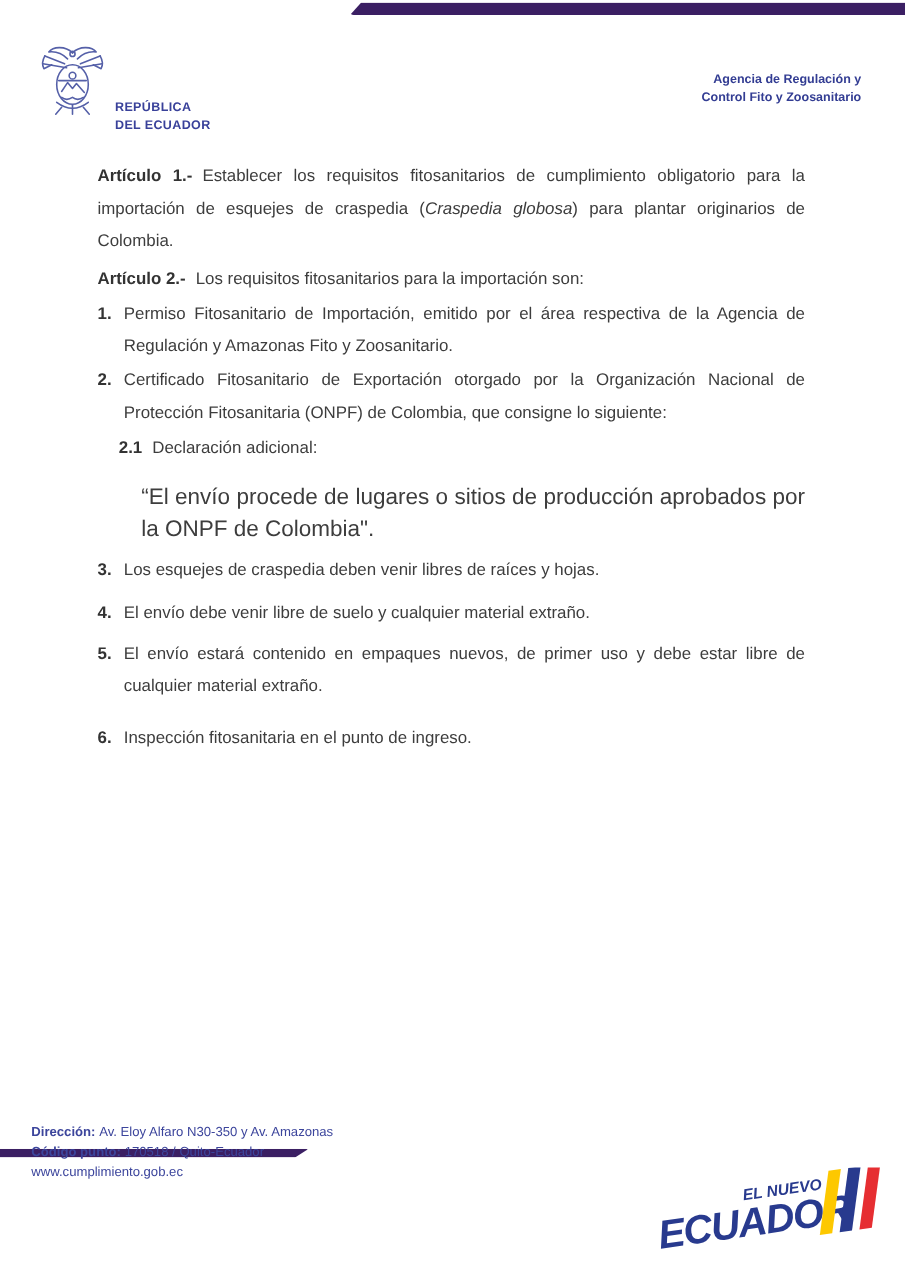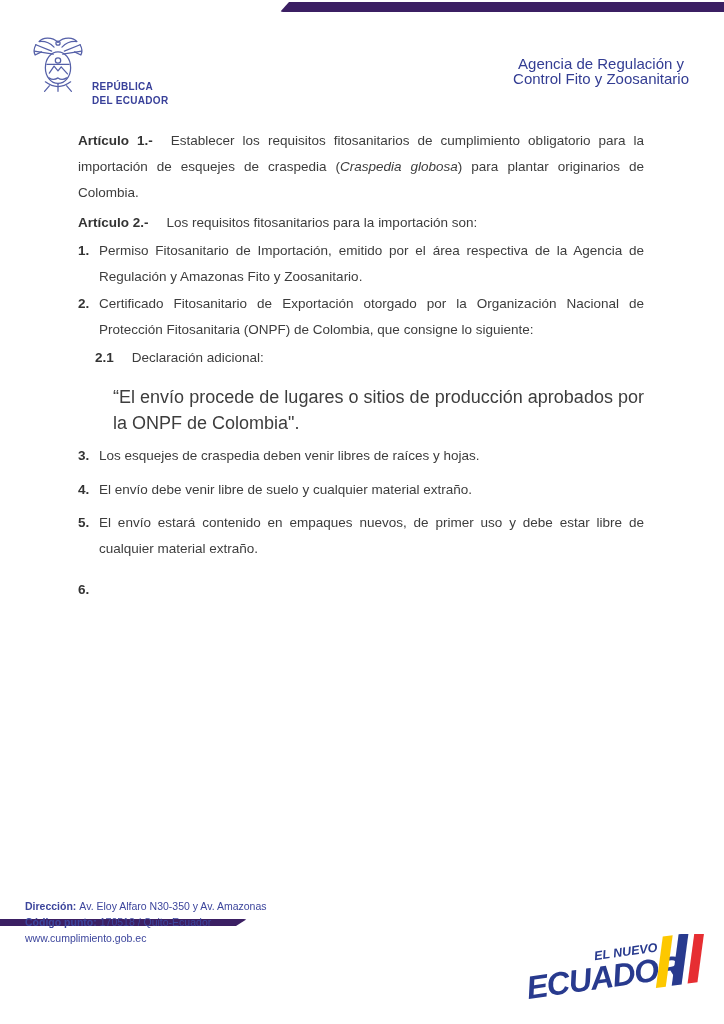--- a/index.html
+++ b/index.html
@@ -19,31 +19,31 @@
   }
   
   .header { position:absolute; top:0; left:0; right:0; height:120px; }
   .coa { position:absolute; left:28px; top:34px; }
   .republic {
     position:absolute; left:92px; top:80px;
     color:#39419a; font-weight:bold; font-size:10px; line-height:14px;
     letter-spacing:.3px;
   }
   .agency {
-    position:absolute; right:35px; top:56px; text-align:center;
-    color:#333d93; font-weight:normal; font-size:15px; line-height:15px;
+    position:absolute; right:35px; top:56px; text-align:right;
+    color:#333d93; font-weight:bold; font-size:10px; line-height:15px;
   }
   
   .doc { position:absolute; left:78px; top:128px; width:566px; }
   .title {
     text-align:center; font-weight:bold; font-size:13px; line-height:23px;
     color:#282828; margin-bottom:23px;
   }
   .para { font-size:13.5px; line-height:26px; text-align:justify; }
-  .para strong, .sub strong { color:#333333; margin-right:18px; }
+  .para strong, .sub strong { color:#333333; margin-right:8px; }
   .p1 { margin-bottom:4px; }
   .p2 { margin-bottom:2px; }
   .li { position:relative; padding-left:21px; font-size:13.5px; line-height:26px; text-align:justify; }
   .num { position:absolute; left:0; top:0; font-weight:bold; color:#333333; }
   .mb1 { margin-bottom:1px; } .mb2 { margin-bottom:2px; }
   .mb7 { margin-bottom:7px; } .mb8 { margin-bottom:8px; } .mb15 { margin-bottom:15px; }
   .sub { margin-left:17px; font-size:13.5px; line-height:26px; margin-bottom:13px; }
   .quote { margin-left:35px; font-size:18px; line-height:26px; text-align:justify; margin-bottom:7px; }
   
   .footer-bar {
@@ -128,20 +128,21 @@
       <span>El envío debe venir libre de suelo y cualquier material extraño.</span>
     </div>
 
     <div class="li mb15">
       <span class="num">5.</span>
       <span>El envío estará contenido en empaques nuevos, de primer uso y debe estar libre de cualquier material extraño.</span>
     </div>
 
     <div class="li">
       <span class="num">6.</span>
+      <span>Inspección fitosanitaria en el punto de ingreso.</span>
     </div>
 
   </div>
 
   <div class="footer-bar"></div>
 
   <div class="contact">
     <div><strong>Dirección:</strong><span>Av. Eloy Alfaro N30-350 y Av. Amazonas</span></div>
     <div><strong>Código punto:</strong><span>170518 / Quito-Ecuador</span></div>
     <div>www.cumplimiento.gob.ec</div>

